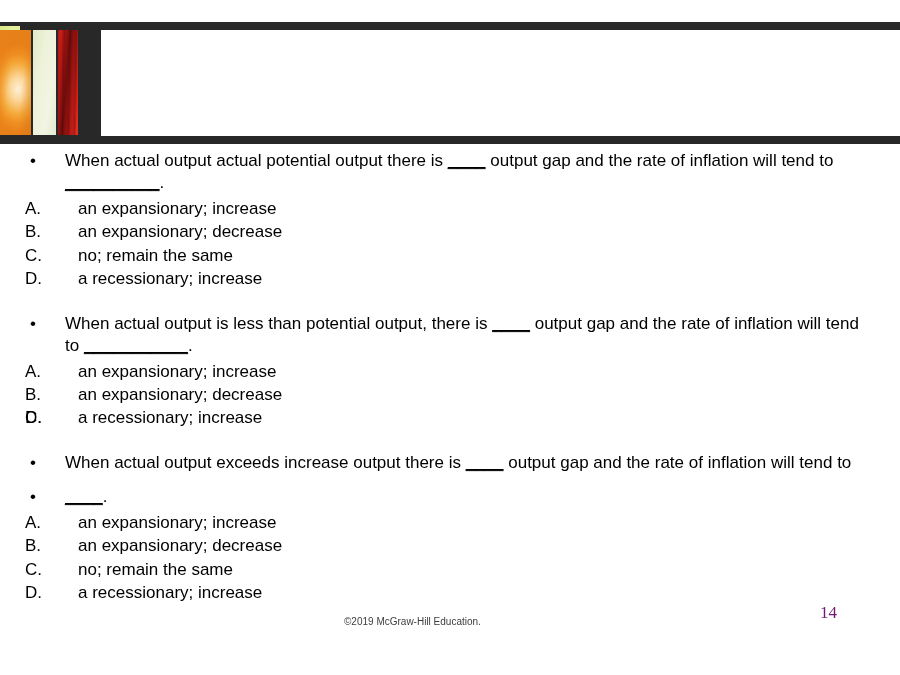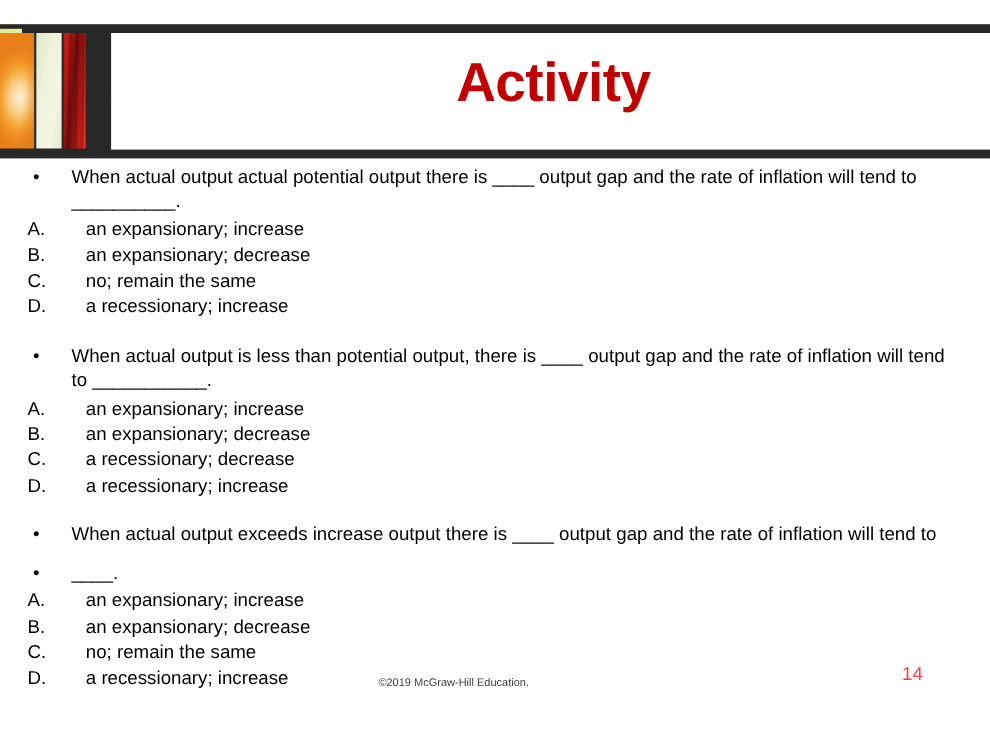--- a/index.html
+++ b/index.html
@@ -149,20 +149,21 @@
   }
   .q-stem-bare {
     position: relative;
     padding-left: 65px;
     font-size: 17px;
     line-height: 1.32;
     color: #000000;
     margin-top: 12px;
   }
   .blank {
+    text-decoration: underline;
     white-space: pre;
   }
   .options {
     margin-top: 2px;
   }
   .option-row {
     position: relative;
     padding-left: 78px;
     font-size: 17px;
     line-height: 1.38;
@@ -190,39 +191,39 @@
     left: 344px;
     top: 8px;
     font-size: 10px;
     color: #3d3d3d;
   }
   .page-number {
     position: absolute;
     left: 820px;
     top: -5px;
     font-size: 17px;
-    color: #ef4444;
+    color: #701a75;
+    font-family: Liberation Serif, serif;
   }
 </style>
 </head>
 <body>
 
 <div class="slide-header">
   <div class="header-bar-top"></div>
 
   <div class="deco-art">
     <div class="panel panel-orange"></div>
     <div class="panel panel-cream"></div>
     <div class="panel panel-red"></div>
     <div class="panel-lime-top"></div>
     <div class="panel-divider"></div>
     <div class="panel-lime-bottom"></div>
   </div>
 
-  <div class="slide-title">Activity</div>
 
   <div class="header-bar-bottom"></div>
 </div>
 
 <div class="slide-body">
 
   <div class="question-block">
     <div class="q-stem">
       <span class="q-bullet">•</span><span>When actual output actual potential output there is </span><span class="blank">____</span><span> output gap and the rate of inflation will tend to </span><span class="blank">__________</span><span>.</span>
     </div>
@@ -247,21 +248,21 @@
       <span class="q-bullet">•</span><span>When actual output is less than potential output, there is </span><span class="blank">____</span><span> output gap and the rate of inflation will tend to </span><span class="blank">___________</span><span>.</span>
     </div>
     <div class="options">
       <div class="option-row">
         <span class="option-letter">A.</span><span>an expansionary; increase</span>
       </div>
       <div class="option-row">
         <span class="option-letter">B.</span><span>an expansionary; decrease</span>
       </div>
       <div class="option-row">
-        <span class="option-letter">C.</span><span>a recessionary; decrease</span>
+        <span class="option-letter">C.</span>
       </div>
       <div class="option-row">
         <span class="option-letter">D.</span><span>a recessionary; increase</span>
       </div>
     </div>
   </div>
 
   <div class="question-block">
     <div class="q-stem">
       <span class="q-bullet">•</span><span>When actual output exceeds increase output there is </span><span class="blank">____</span><span> output gap and the rate of inflation will tend to</span>

